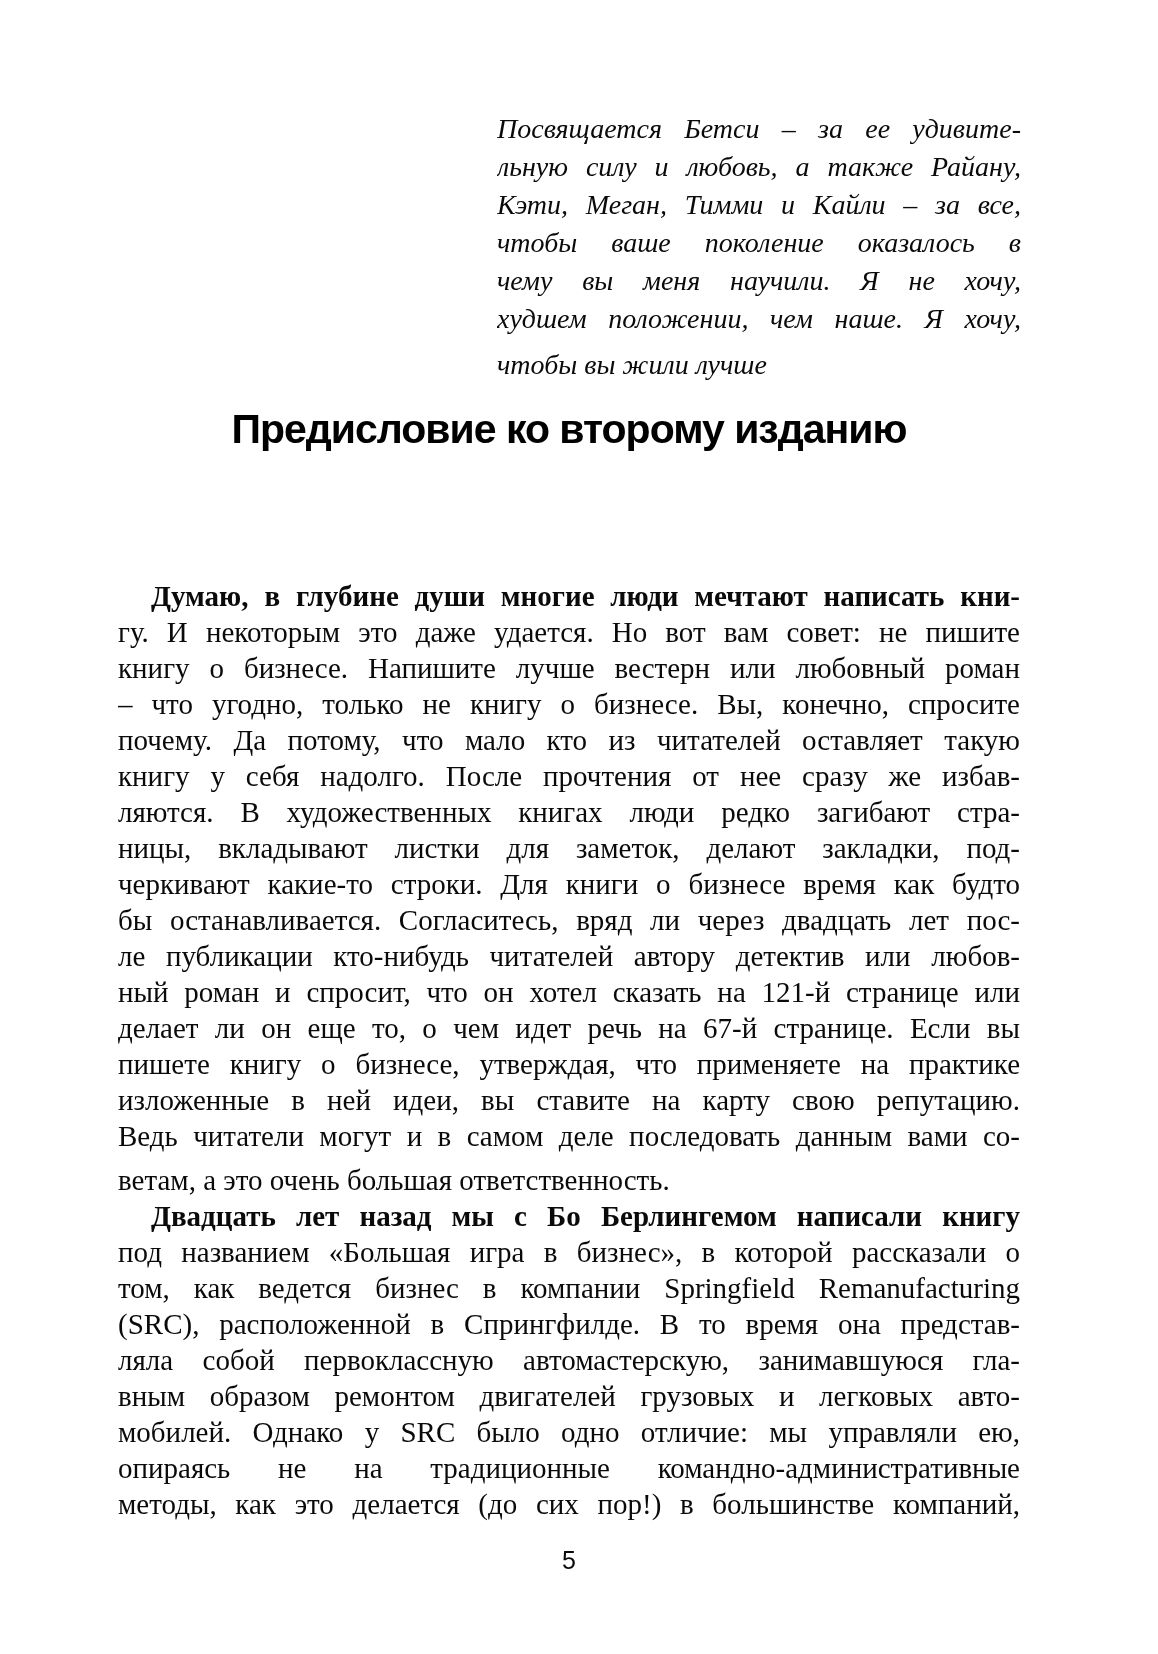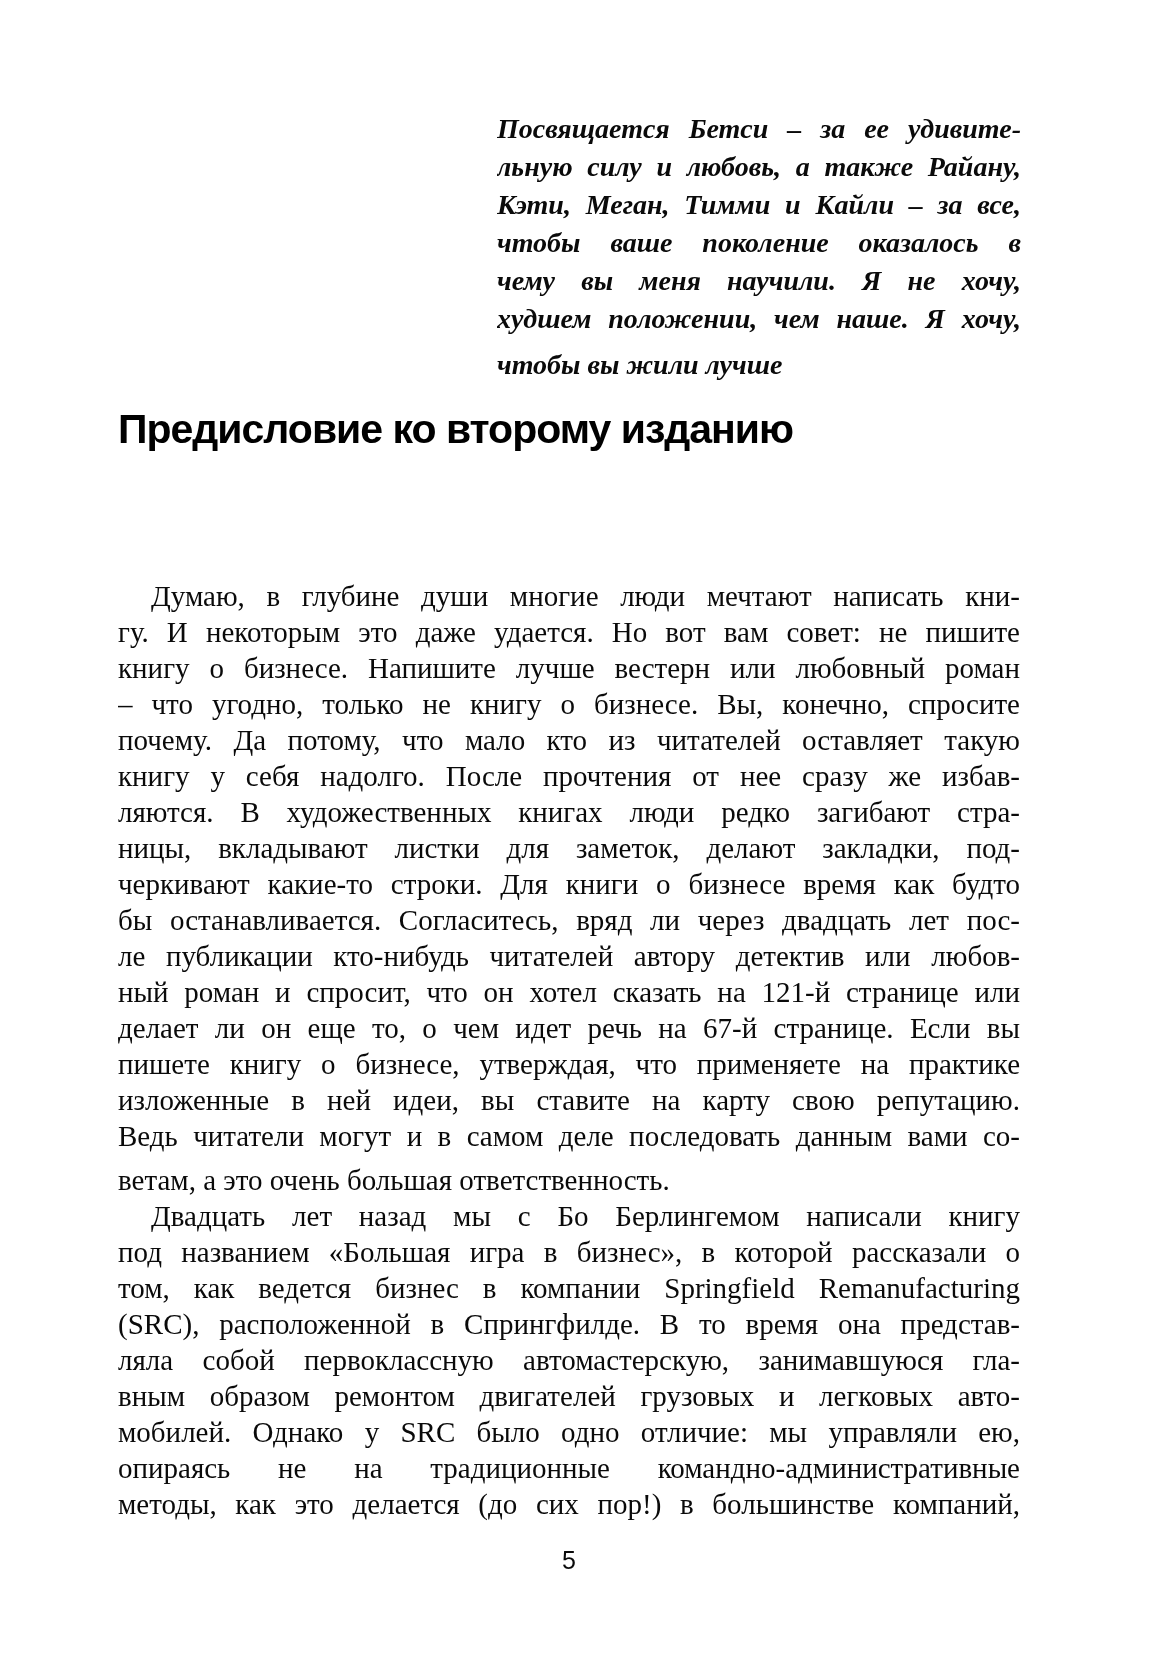--- a/index.html
+++ b/index.html
@@ -23,30 +23,29 @@
   .dedication {
     position: absolute;
     left: 497px;
     top: 110px;
     width: 524px;
     font-family: "Liberation Serif", "DejaVu Serif", serif;
     font-style: italic;
     font-size: 28px;
     line-height: 38px;
     color: #0a0a0a;
-    font-weight: bold;
   }
   
   .heading {
     position: absolute;
     left: 118px;
     top: 404px;
     width: 902px;
     margin: 0;
-    text-align: left;
+    text-align: center;
     font-family: "Liberation Sans", "DejaVu Sans", sans-serif;
     font-weight: bold;
     font-size: 41px;
     line-height: 50px;
     letter-spacing: -1px;
     color: #000000;
   }
   
   .body-text {
     position: absolute;
@@ -62,21 +61,21 @@
   
   .line {
     text-align: justify;
     text-align-last: justify;
     white-space: normal;
     overflow: hidden;
     height: 36px;
   }
   .dedication .line { height: 38px; }
   .line.last { text-align-last: left; margin-top: 8px; }
-  .line.indent { text-indent: 33px; }
+  .line.indent { text-indent: 33px; font-weight: bold; }
   
   .page-number {
     position: absolute;
     left: 118px;
     top: 1546px;
     width: 902px;
     text-align: center;
     font-family: "Liberation Sans", "DejaVu Sans", sans-serif;
     font-size: 25px;
     color: #0a0a0a;

